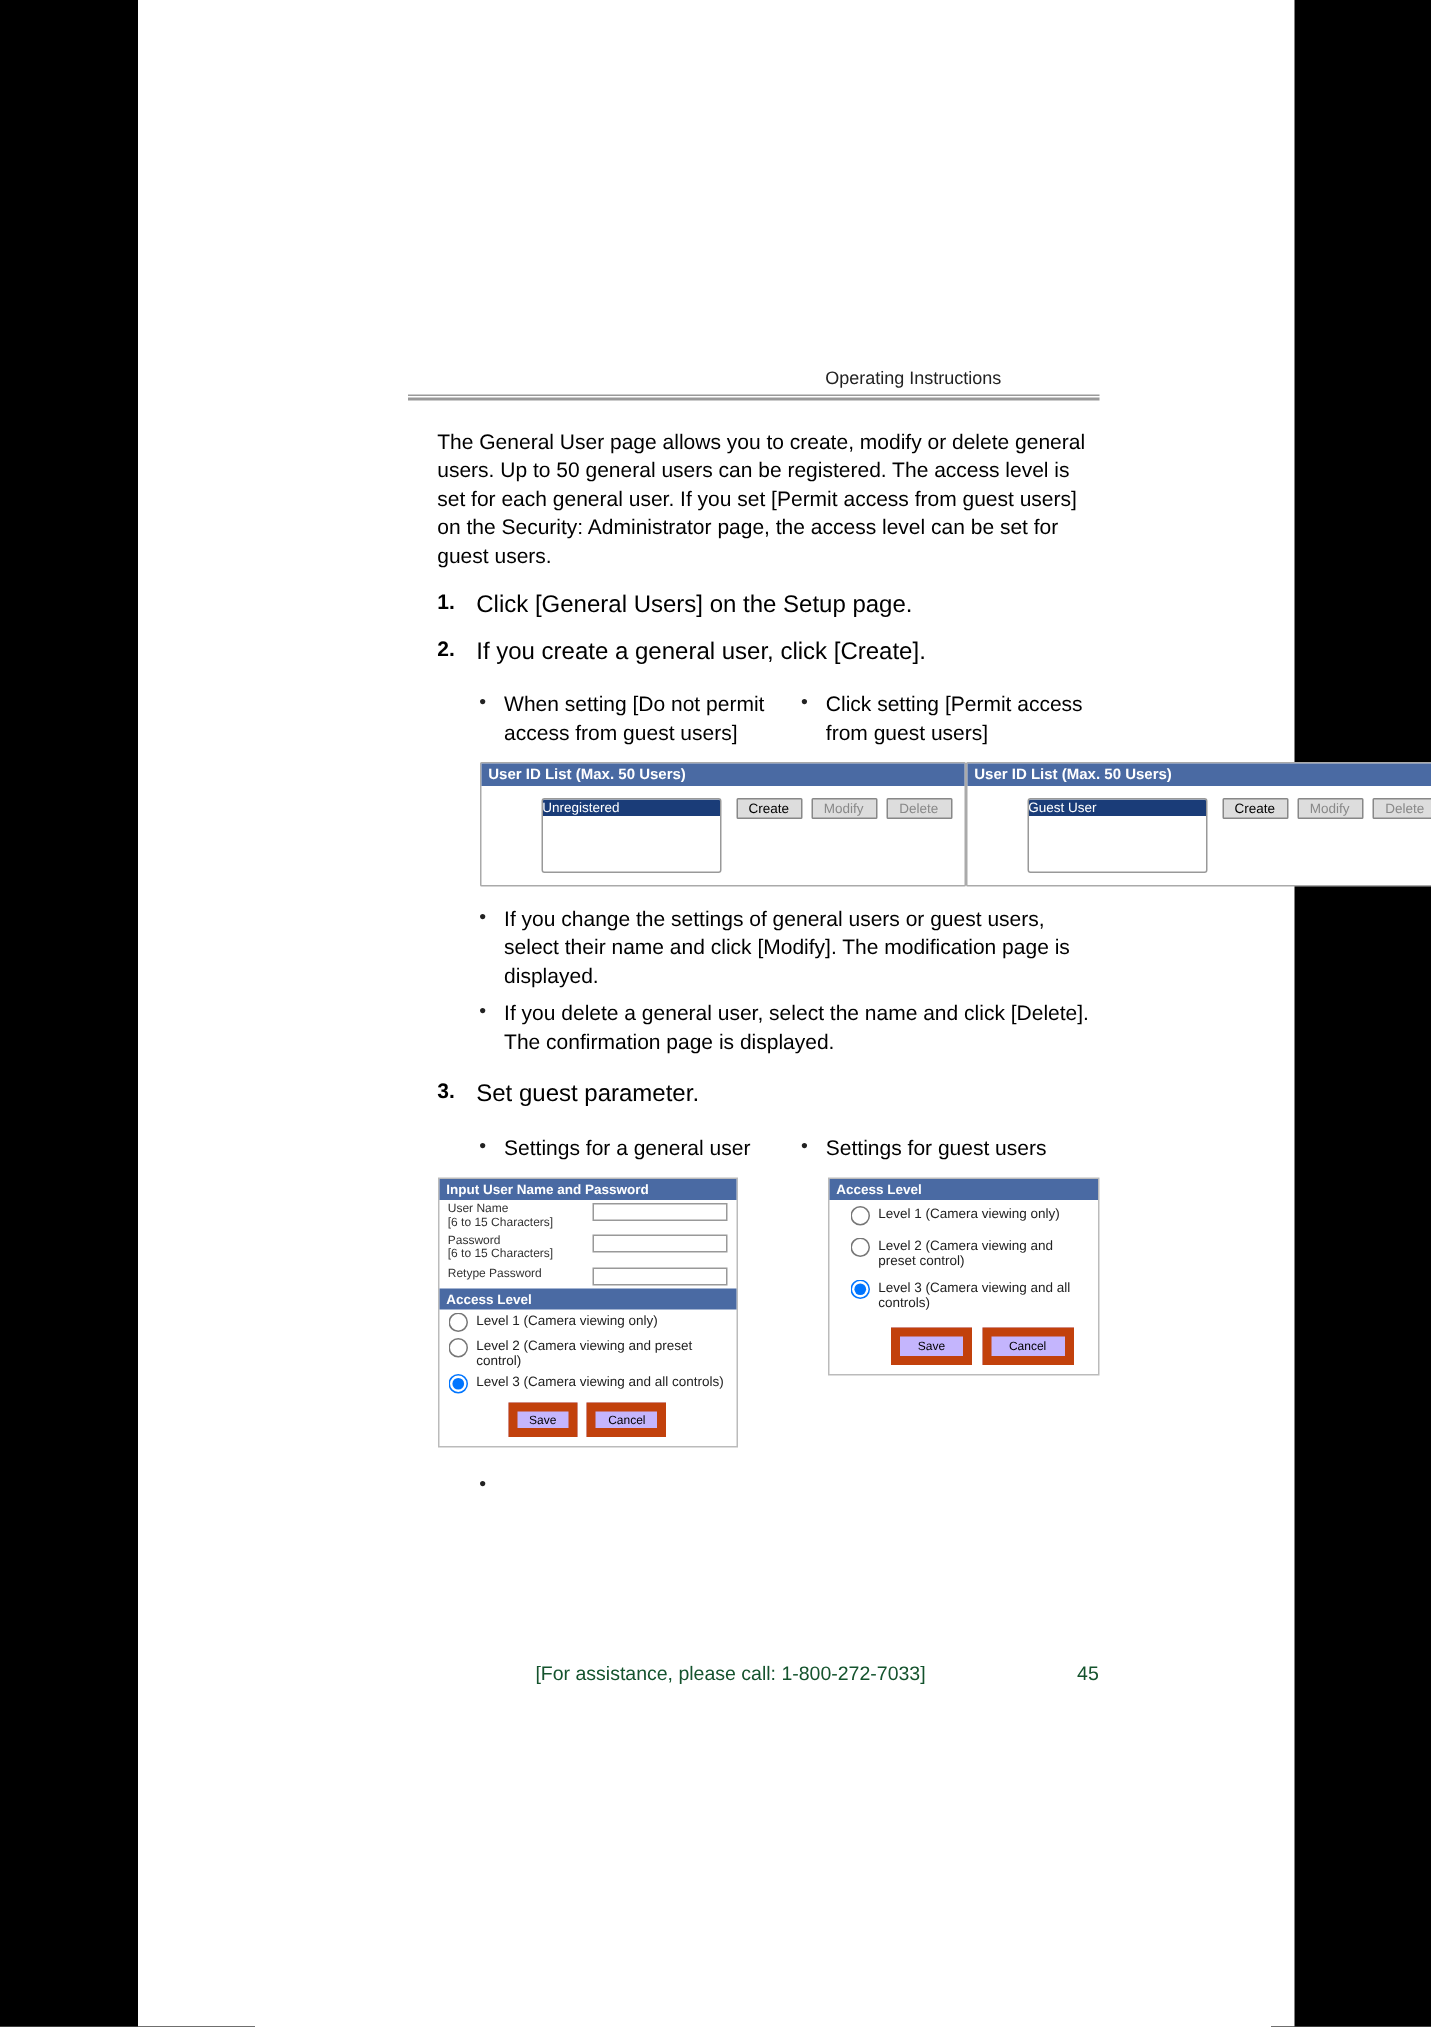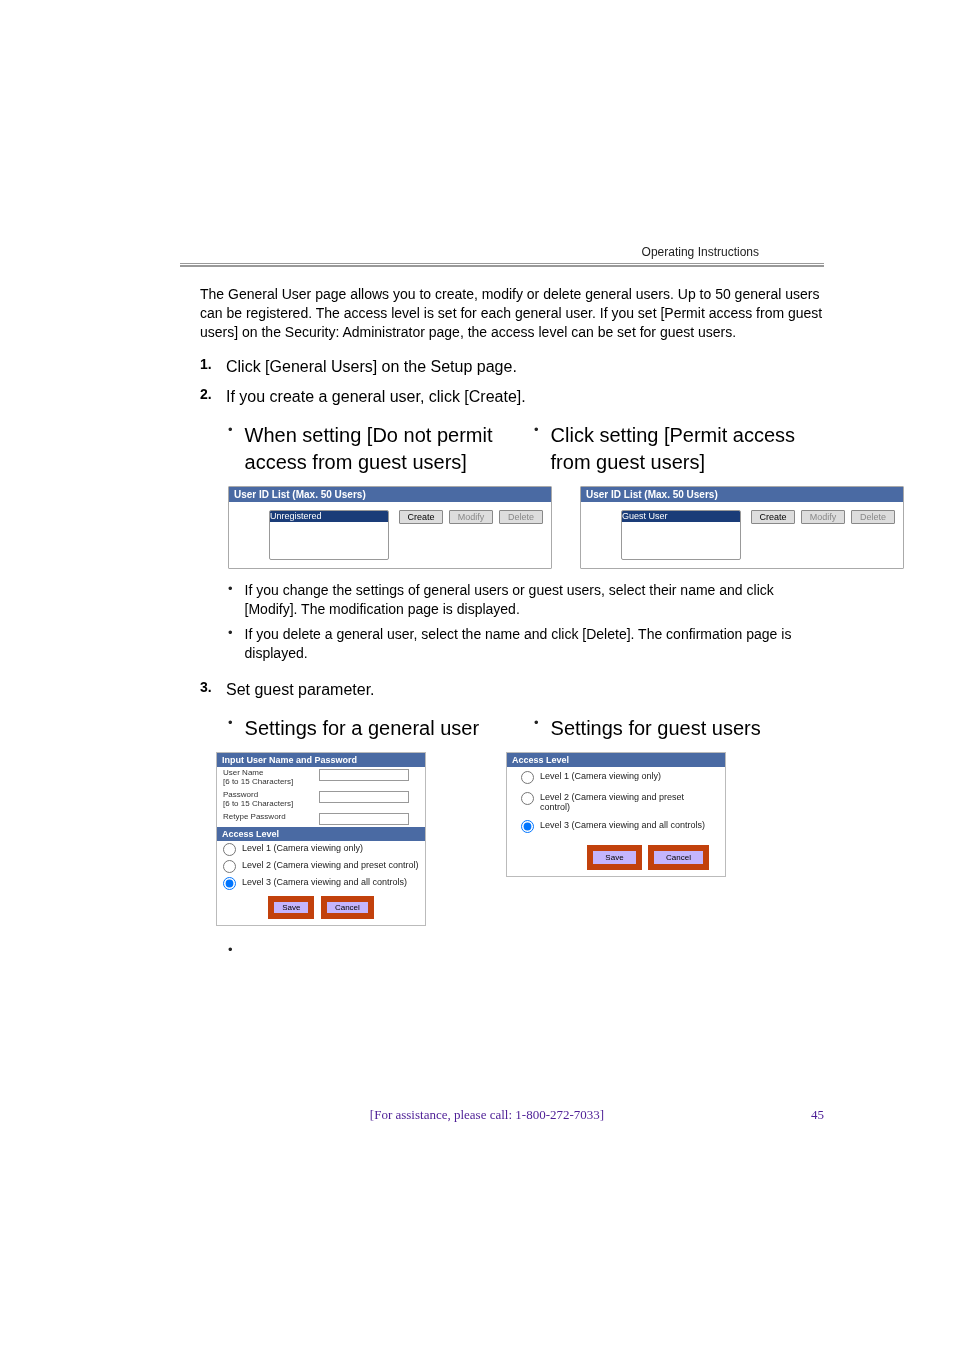--- a/index.html
+++ b/index.html
@@ -1,20 +1,20 @@
 <!DOCTYPE html>
 <html><head>
   <meta charset="utf-8">
   <style>
     * { box-sizing: border-box; margin: 0; padding: 0; }
     html, body { background: #000; }
     body { font-family: Arial, Helvetica, sans-serif; color: #000; }
 
     .page {
-      width: 954px;
+      width: 771px;
       height: 1351px;
       margin: 0 auto;
       background: #fff;
       position: relative;
       padding-top: 240px;
     }
 
     
     .header-bar { position: absolute; top: 245px; left: 0; right: 0; }
     .header-bar .label { position: absolute; right: 195px; top: 0; font-size: 12px; color: #222; }
@@ -28,57 +28,57 @@
 
     .steps { margin-left: 20px; }
     .step { display: flex; align-items: flex-start; margin-bottom: 8px; }
     .step .num { font-weight: bold; font-size: 14px; width: 26px; color: #000; }
     .step .txt { font-size: 16px; line-height: 1.4; flex: 1; }
 
     .twocol { display: flex; gap: 16px; margin: 14px 0 10px 48px; }
     .twocol .col { flex: 1; }
     .bulline { display: flex; gap: 12px; }
     .bulline .dot { color: #222; font-size: 13px; line-height: 1.3; }
-    .bulline .bt { font-size: 20px; line-height: 1.35; }
+    .bulline .bt { font-size: 14px; line-height: 1.35; }
 
     
-    .listbox-wrap { display: flex; gap: 28px; margin: 8px 0 8px 48px; }
+    .listbox-wrap { display: flex; gap: 0; margin: 8px 0 8px 48px; }
     .listbox { flex: 1; border: 1px solid #aaa; border-radius: 1px; background: #fff; }
     .listbox .titlebar { background: #4a6aa3; color: #fff; font-size: 10px; font-weight: bold; padding: 2px 5px; }
     .listbox .body { display: flex; gap: 10px; padding: 8px 8px 8px 40px; align-items: flex-start; }
     .listbox select { width: 120px; height: 50px; font-size: 9px; border: 1px solid #999; }
     .listbox select option.sel { background: #1a3c78; color: #fff; }
     .btn-col { display: flex; flex-direction: row; gap: 6px; }
     .btn-col button { font-size: 9px; padding: 1px 6px; border: 1px solid #888; background: #ddd; border-radius: 1px; min-width: 44px; }
     .btn-col button.dis { color: #888; }
 
     .sub-bullets { margin: 12px 0 0 48px; }
     .sub-bullets .bulline { margin-bottom: 6px; }
     .sub-bullets .bt { font-size: 14px; line-height: 1.35; }
 
     
-    .settings-row { display: flex; gap: 80px; margin: 10px 0 0 36px; align-items: flex-start; }
+    .settings-row { display: flex; gap: 60px; margin: 10px 0 0 20px; align-items: flex-start; }
     .panel { border: 1px solid #bbb; background: #fff; font-size: 9px; }
     .panel .hdr { background: #4a6aa3; color: #fff; font-weight: bold; font-size: 9px; padding: 2px 5px; }
     .panel .sub { background: #4a6aa3; color: #fff; font-weight: bold; font-size: 9px; padding: 2px 5px; }
     .panel .row { display: flex; align-items: flex-start; padding: 2px 6px; gap: 6px; }
     .panel .row .lab { width: 90px; color: #333; font-size: 8px; line-height: 1.1; }
     .panel .row input[type=text] { width: 90px; height: 12px; border: 1px solid #999; font-size: 8px; }
     .panel .row input[type=radio] { margin: 0; }
     .panel .row .opt { font-size: 9px; color: #222; }
     .panel .btnrow { text-align: center; padding: 4px 6px 6px; }
     .panel .btnrow button { font-size: 8px; padding: 1px 8px; border: 6px solid #c2410c; background: #c4b5fd; margin: 0 2px; }
 
     .panel.general { width: 210px; }
     .panel.guest { width: 220px; }
     .panel.guest .row { padding: 4px 14px; }
     .panel.guest .btnrow { text-align: right; padding-right: 14px; }
     .panel.guest .btnrow button { padding: 2px 12px; }
 
-    .footer { position: absolute; bottom: 228px; left: 180px; right: 130px; display: flex; justify-content: space-between; font-size: 13px; color: #4c1d95; font-family: Liberation Serif, serif; }
+    .footer { position: absolute; bottom: 228px; left: 180px; right: 130px; display: flex; justify-content: space-between; font-size: 13px; color: #14532d; }
     .footer .pagenum { min-width: 30px; text-align: right; }
   </style>
 </head>
 <body>
 
 <div class="page">
 
   <div class="header-bar">
     <div class="label">Operating Instructions</div>
     <div class="rule-top"></div>

